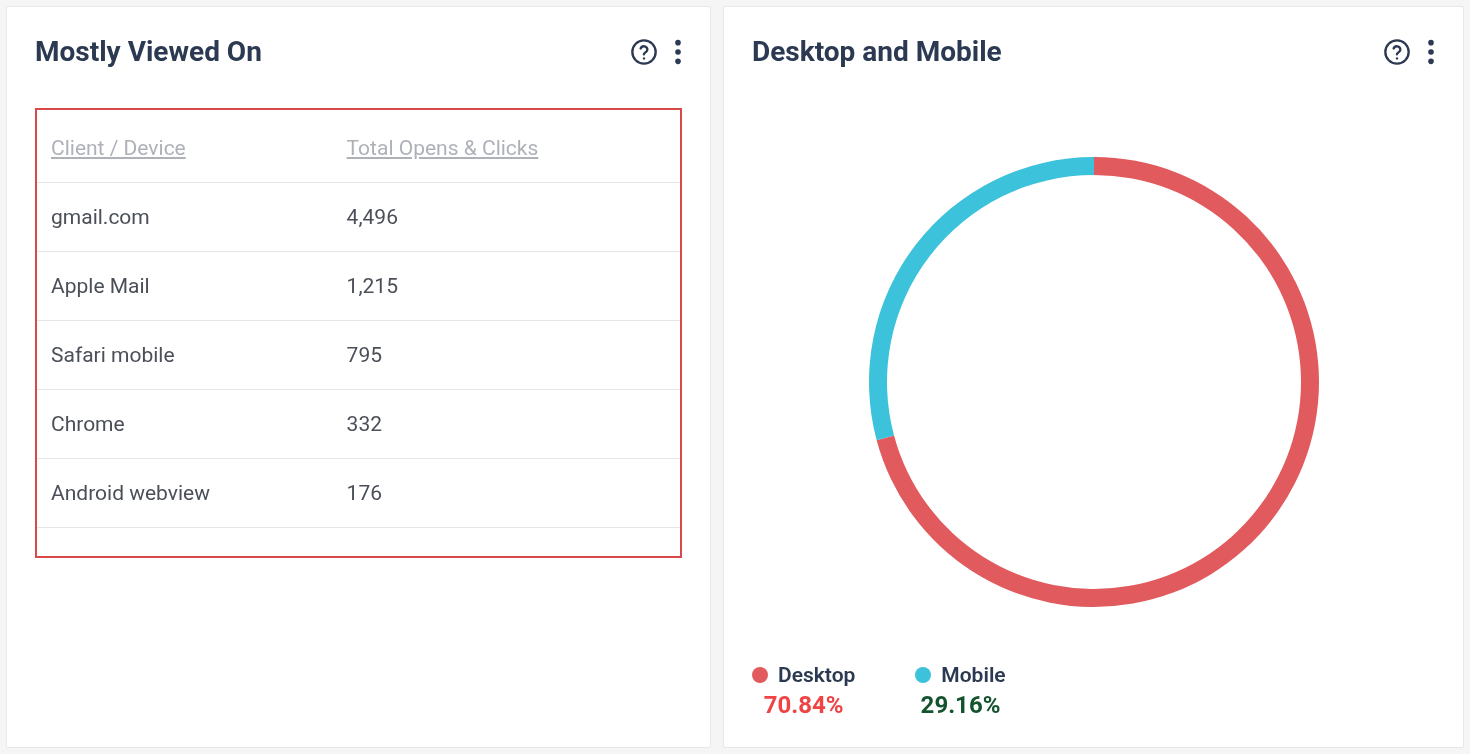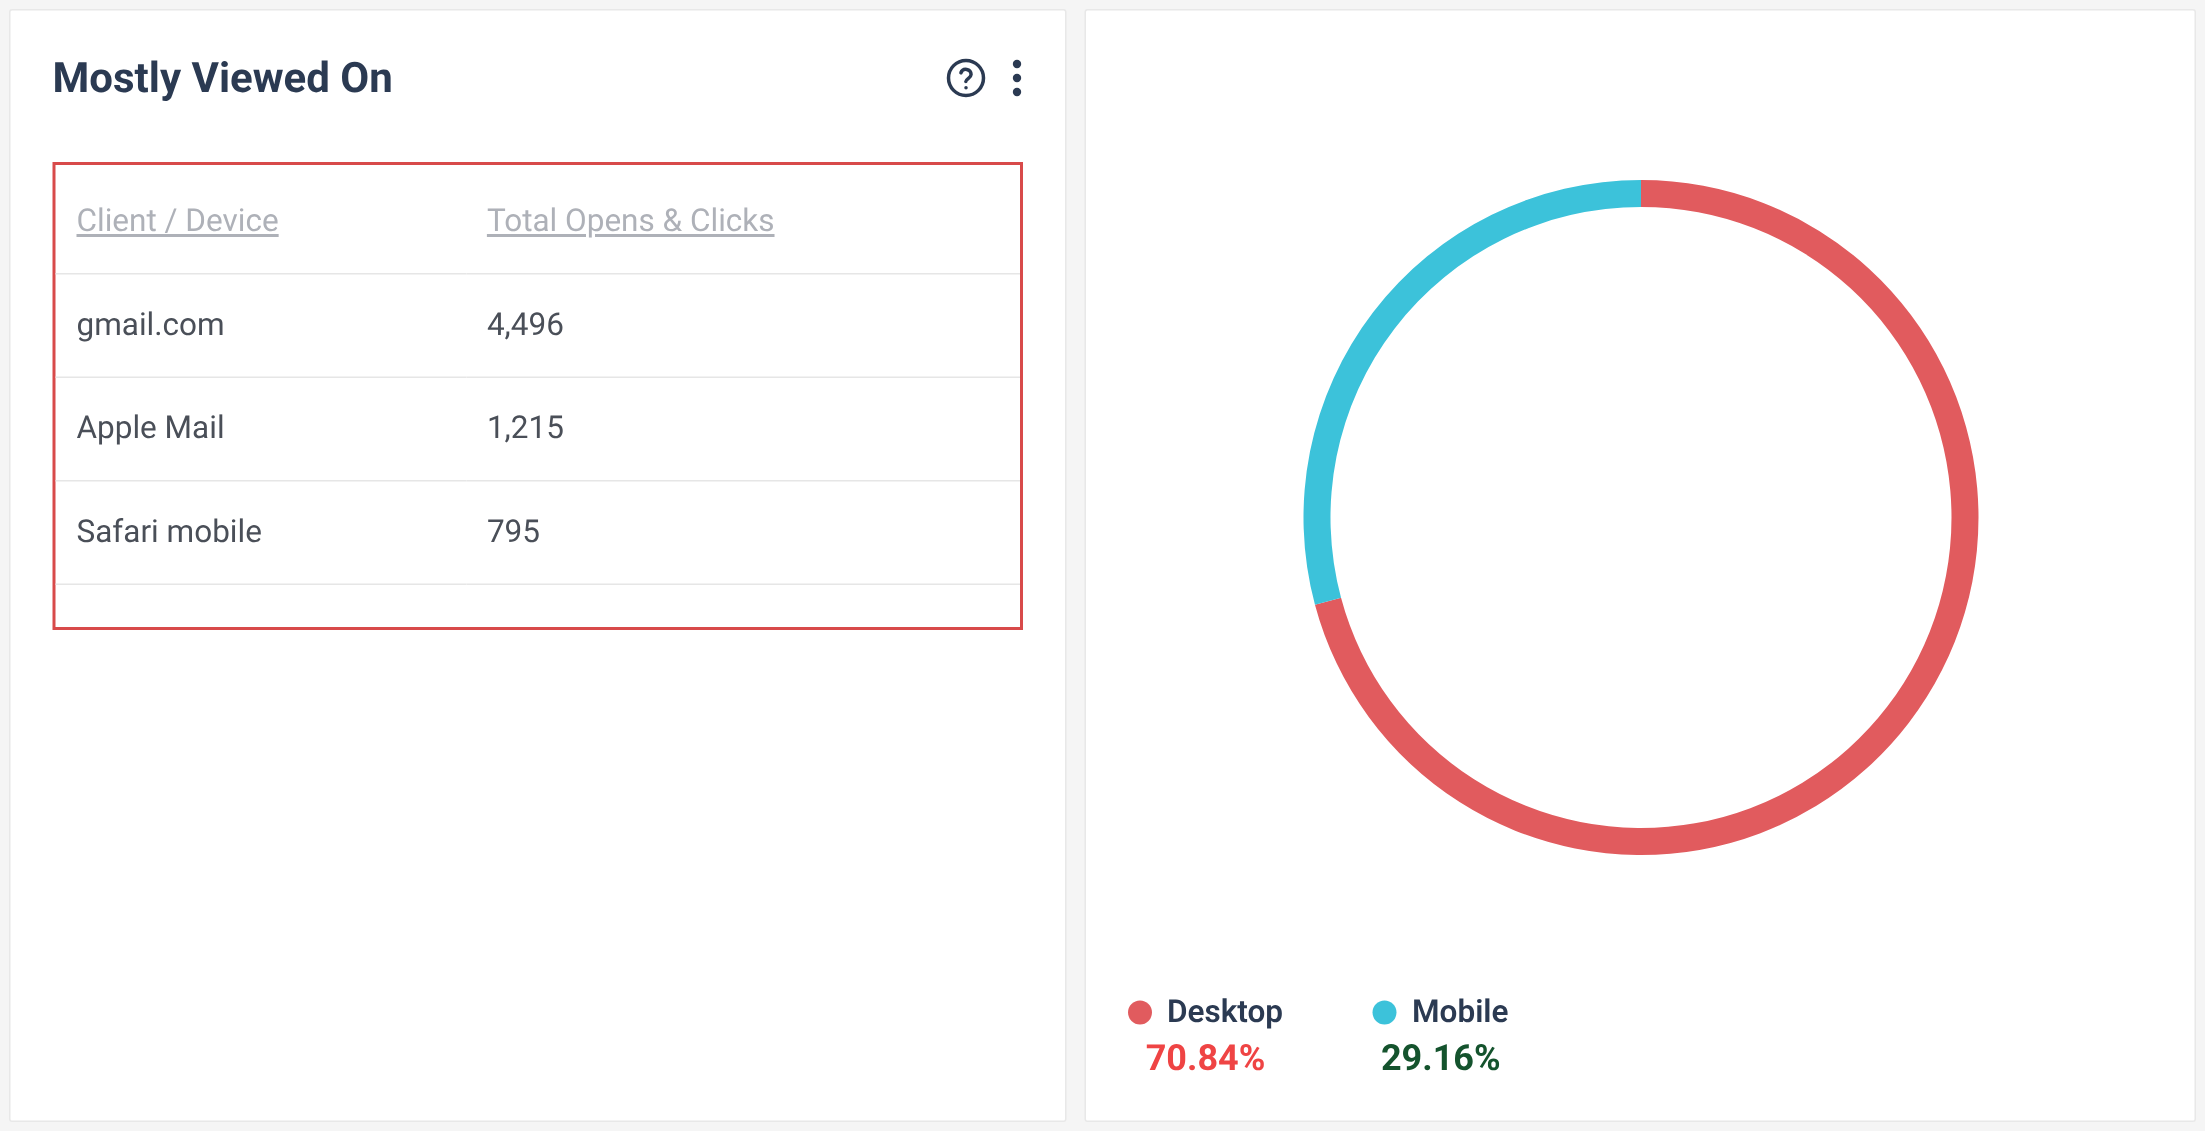--- a/index.html
+++ b/index.html
@@ -149,29 +149,56 @@
           <td>4,496</td>
         </tr>
         <tr>
           <td>Apple Mail</td>
           <td>1,215</td>
         </tr>
         <tr>
           <td>Safari mobile</td>
           <td>795</td>
         </tr>
+        <tr>
+          <td>Chrome</td>
+          <td>332</td>
+        </tr>
+        <tr>
+          <td>Android webview</td>
+          <td>176</td>
+        </tr>
         <tr class="spacer">
             <td colspan="2"></td>
           </tr>
       </tbody>
     </table>
   </div>
 </div>
 
 <div class="panel panel-right">
+  <div class="panel-header">
+    <div class="panel-title">Desktop and Mobile</div>
+    <div class="panel-actions">
+      <span class="icon-btn">
+        <svg width="28" height="28" viewBox="0 0 24 24" fill="none" stroke="#2b3a52" stroke-width="2">
+          <circle cx="12" cy="12" r="10"></circle>
+          <path d="M9.1 9a3 3 0 0 1 5.8 1c0 2-3 2.5-3 4" stroke-linecap="round"></path>
+          <circle cx="12" cy="17.5" r="1" fill="#2b3a52" stroke="none"></circle>
+        </svg>
+      </span>
+      <span class="icon-btn">
+        <svg width="8" height="28" viewBox="0 0 6 24" fill="#2b3a52">
+          <circle cx="3" cy="4" r="2.4"></circle>
+            <circle cx="3" cy="12" r="2.4"></circle>
+            <circle cx="3" cy="20" r="2.4"></circle>
+        </svg>
+      </span>
+    </div>
+  </div>
 
   <div class="chart-area">
     <div class="donut-wrap">
       <svg id="donut-svg" width="480" height="480" viewBox="0 0 480 480">
           <path d="M 240 15 A 225 225 0 1 1 22.642315031963165 298.1432436774528 L 40.03092982940612 293.4917841832566 A 207 207 0 1 0 240 33 Z" fill="#e15b5e"></path>
           <path d="M 22.642315031963165 298.1432436774528 A 225 225 0 0 1 239.99999999999997 15 L 239.99999999999997 33 A 207 207 0 0 0 40.03092982940612 293.4917841832566 Z" fill="#3cc2da"></path>
         </svg>
     </div>
   </div>
 

